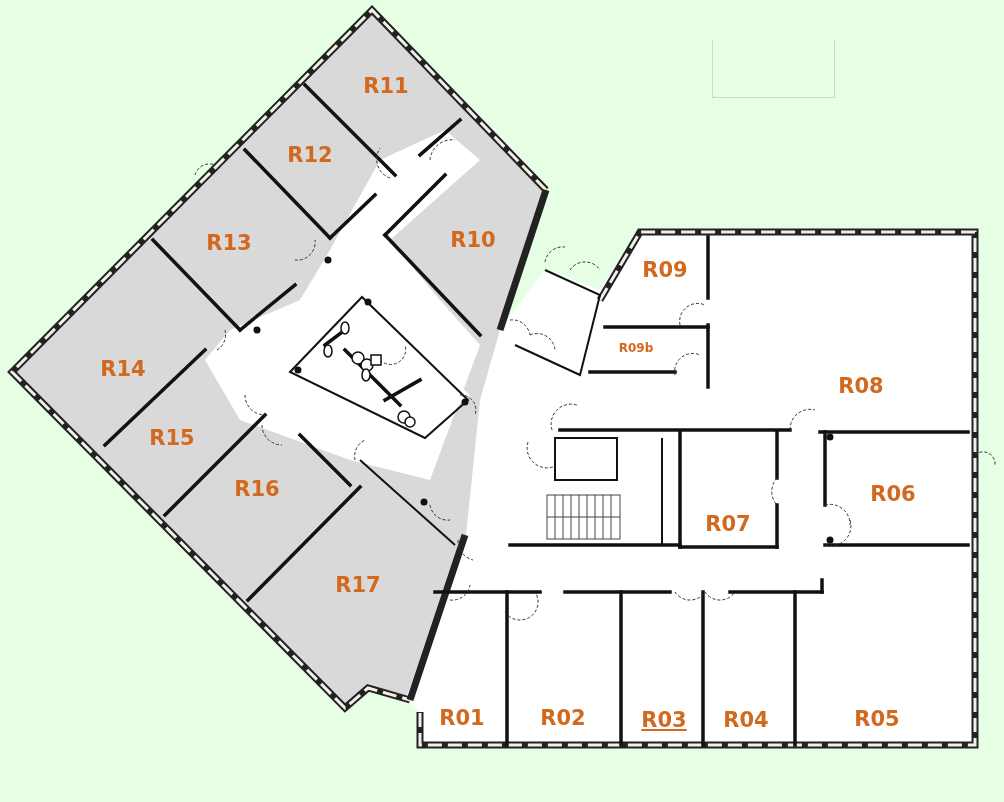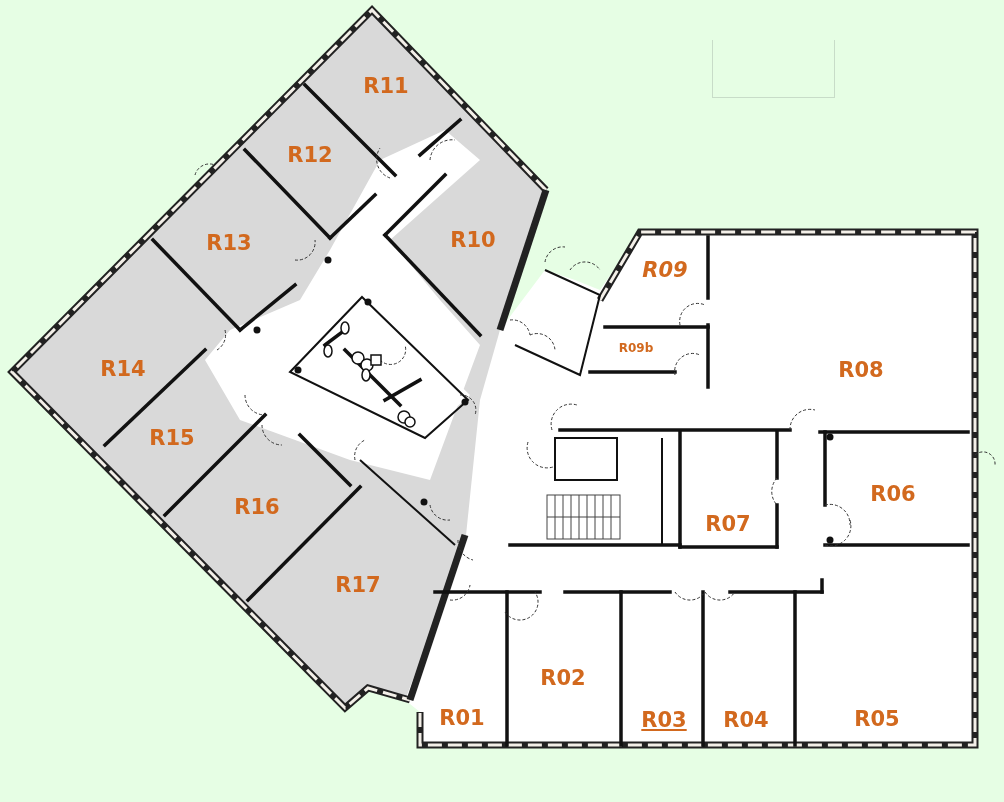--- a/index.html
+++ b/index.html
@@ -142,30 +142,30 @@
       <circle cx="424" cy="502" r="3.5"></circle>
     <circle cx="830" cy="437" r="3.5"></circle>
       <circle cx="830" cy="540" r="3.5"></circle>
   </g>
 </svg>
 
 <div class="legend-box"></div>
 
 <div id="labels">
     <div class="room-label" style="left: 462px; top: 718px; text-align: center;">R01</div>
-    <div class="room-label" style="left: 563px; top: 678px;">R02</div>
+    <div class="room-label" style="left: 563px; top: 718px;">R02</div>
     <div class="room-label" style="left: 664px; top: 720px; text-decoration: underline;">R03</div>
     <div class="room-label" style="left: 746px; top: 720px;">R04</div>
     <div class="room-label" style="left: 877px; top: 719px;">R05</div>
     <div class="room-label" style="left: 893px; top: 494px; text-align: right;">R06</div>
     <div class="room-label" style="left: 728px; top: 524px;">R07</div>
-    <div class="room-label" style="left: 861px; top: 370px;">R08</div>
-    <div class="room-label" style="left: 665px; top: 270px; font-style: italic;">R09</div>
+    <div class="room-label" style="left: 861px; top: 386px;">R08</div>
+    <div class="room-label" style="left: 665px; top: 270px;">R09</div>
     <div class="room-label small" style="left: 636px; top: 348px; text-align: center;">R09b</div>
     <div class="room-label" style="left: 465px; top: 240px; margin-left: 8px;">R10</div>
     <div class="room-label" style="left: 386px; top: 86px;">R11</div>
     <div class="room-label" style="left: 310px; top: 155px;">R12</div>
     <div class="room-label" style="left: 229px; top: 243px; text-align: center;">R13</div>
     <div class="room-label" style="left: 123px; top: 369px;">R14</div>
     <div class="room-label" style="left: 172px; top: 438px;">R15</div>
-    <div class="room-label" style="left: 257px; top: 507px;">R16</div>
+    <div class="room-label" style="left: 257px; top: 489px;">R16</div>
     <div class="room-label" style="left: 358px; top: 585px;">R17</div>
   </div>
 
 </body></html>

